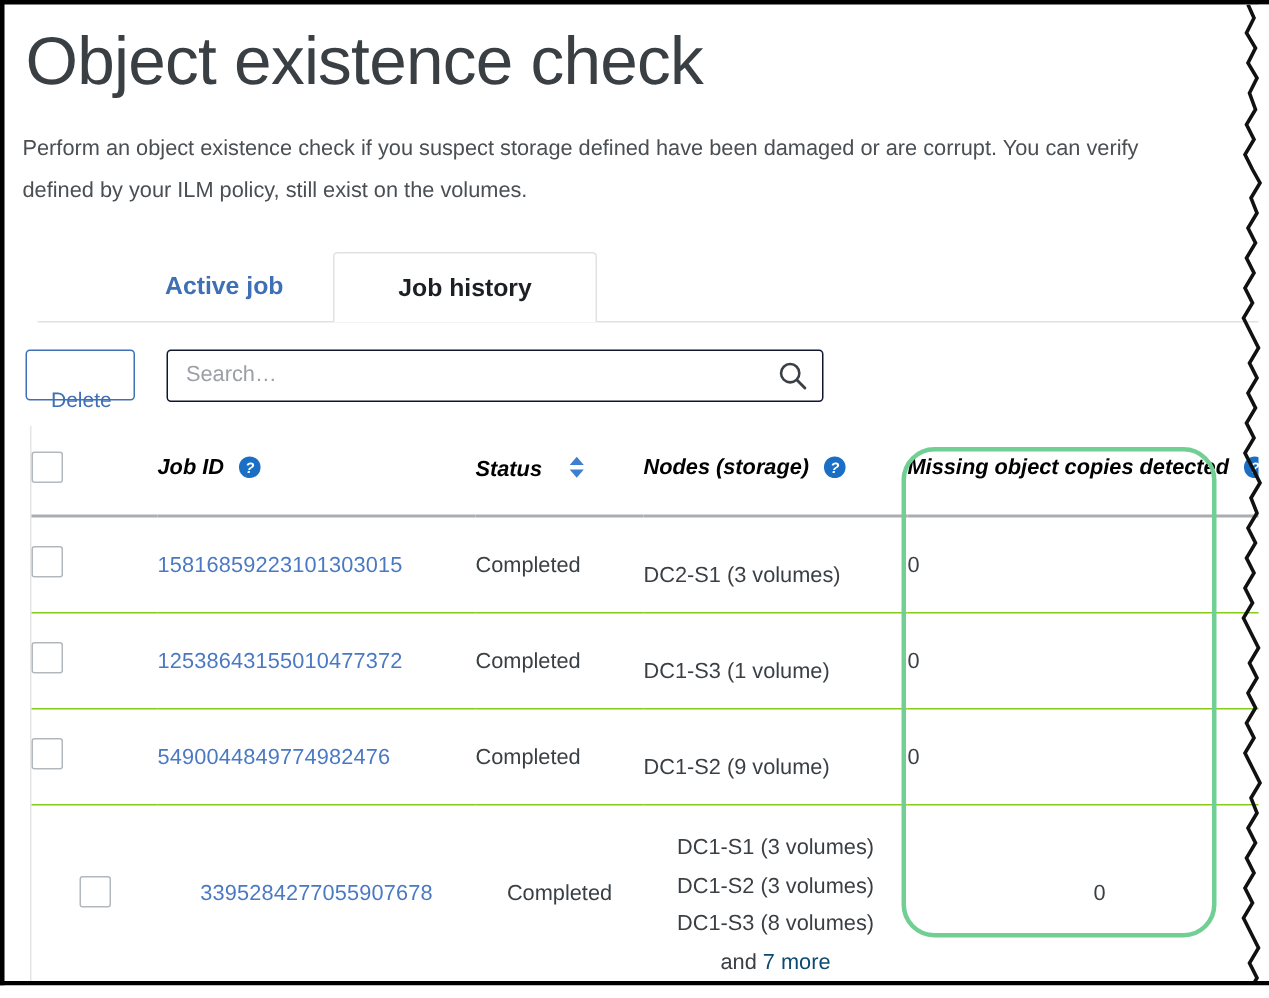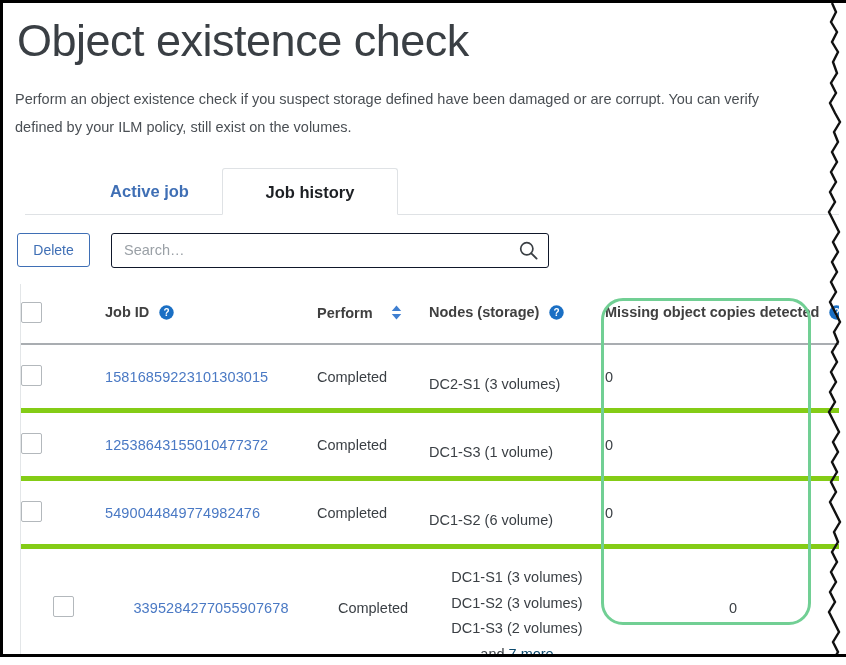--- a/index.html
+++ b/index.html
@@ -105,21 +105,21 @@
     box-sizing: border-box;
     border: 1px solid #3f6fb5;
     border-radius: 3px;
     background: #ffffff;
     color: #3f6fb5;
     font-family: "Liberation Sans", sans-serif;
     font-size: 14px;
     line-height: 32px;
     text-align: center;
     cursor: pointer;
-    padding: 0;
+    padding: 16px;
   }
   .search-wrap {
     position: relative;
     margin-left: 21px;
     width: 438px;
     height: 35px;
   }
   .search-input {
     width: 100%;
     height: 35px;
@@ -158,26 +158,27 @@
   table.jobs th, table.jobs td {
     text-align: left;
     vertical-align: middle;
     padding: 0;
     font-size: 14.5px;
     color: #3a3f44;
   }
   table.jobs thead th {
     height: 59px;
     font-weight: bold;
-    color: #404040;
+    color: #000000;
     border-bottom: 2px solid #a9adb1;
     white-space: nowrap;
+    font-style: italic;
   }
   table.jobs tbody td {
-    border-bottom: 5px solid #84cc16;
+    border-bottom: 1px solid #84cc16;
   }
   table.jobs tbody tr:last-child td {
     border-bottom: none;
     text-align: center;
   }
   .col-check { width: 84px; }
   .col-jobid { width: 212px; }
   .col-status { width: 112px; }
   .col-nodes  { width: 176px; }
   .col-missing{ width: 256px; }
@@ -309,21 +310,21 @@
             <th class="cell-pad-jobid">
               <span>Job ID</span>
               <span class="help-icon">
                 <svg width="15" height="15" viewBox="0 0 15 15">
                   <circle cx="7.5" cy="7.5" r="7.2" fill="#1a6fc4"></circle>
                   <text x="7.5" y="11.2" font-family="Liberation Sans, sans-serif" font-size="10" font-weight="bold" fill="#ffffff" text-anchor="middle">?</text>
                 </svg>
               </span>
             </th>
             <th>
-              <span>Perform</span>
+              <span>Status</span>
               <span class="sort-icon">
                 <svg width="11" height="15" viewBox="0 0 11 15">
                   <polygon points="5.5,0.5 10.2,6.0 0.8,6.0" fill="#3f7fd1"></polygon>
                   <polygon points="5.5,14.5 10.2,9.0 0.8,9.0" fill="#3f7fd1"></polygon>
                 </svg>
               </span>
             </th>
             <th>
               <span>Nodes (storage)</span>
               <span class="help-icon">
@@ -376,38 +377,38 @@
 
           <tr class="row-std">
             <td class="cell-pad-check">
               <span class="checkbox"></span>
             </td>
             <td class="cell-pad-jobid">
               <a class="job-link">5490044849774982476</a>
             </td>
             <td>Completed</td>
             <td>
-              <div class="nodes-lines">DC1-S2 (6 volume)</div>
+              <div class="nodes-lines">DC1-S2 (9 volume)</div>
             </td>
             <td class="cell-pad-missing missing-val">0</td>
           </tr>
 
           <tr class="row-tall">
             <td class="cell-pad-check">
               <span class="checkbox"></span>
             </td>
             <td class="cell-pad-jobid">
               <a class="job-link">3395284277055907678</a>
             </td>
             <td>Completed</td>
             <td>
               <div class="nodes-lines">
                 <div>DC1-S1 (3 volumes)</div>
                 <div>DC1-S2 (3 volumes)</div>
-                <div>DC1-S3 (2 volumes)</div>
+                <div>DC1-S3 (8 volumes)</div>
                 <div><span>and </span><a class="more-link">7 more</a></div>
               </div>
             </td>
             <td class="cell-pad-missing missing-val">0</td>
           </tr>
 
         </tbody>
       </table>
     </div>
 

